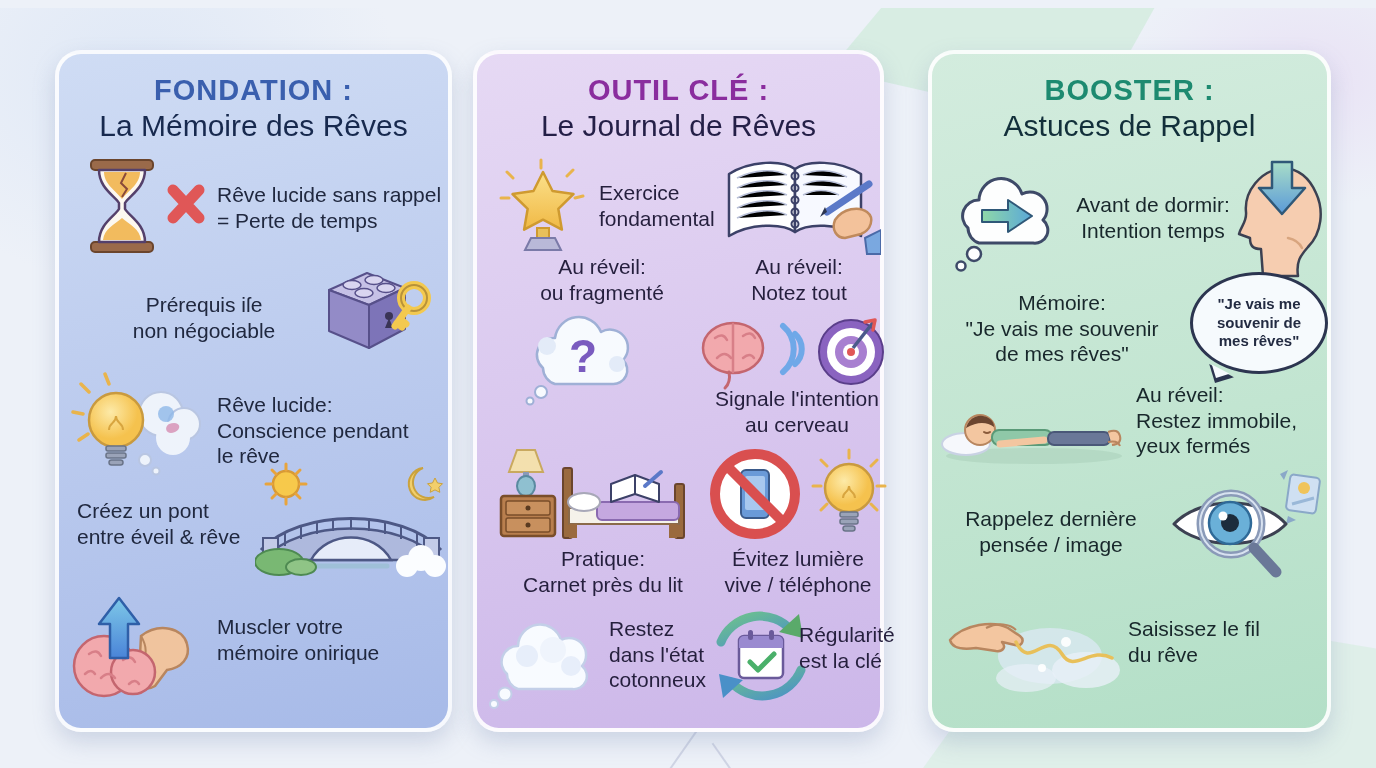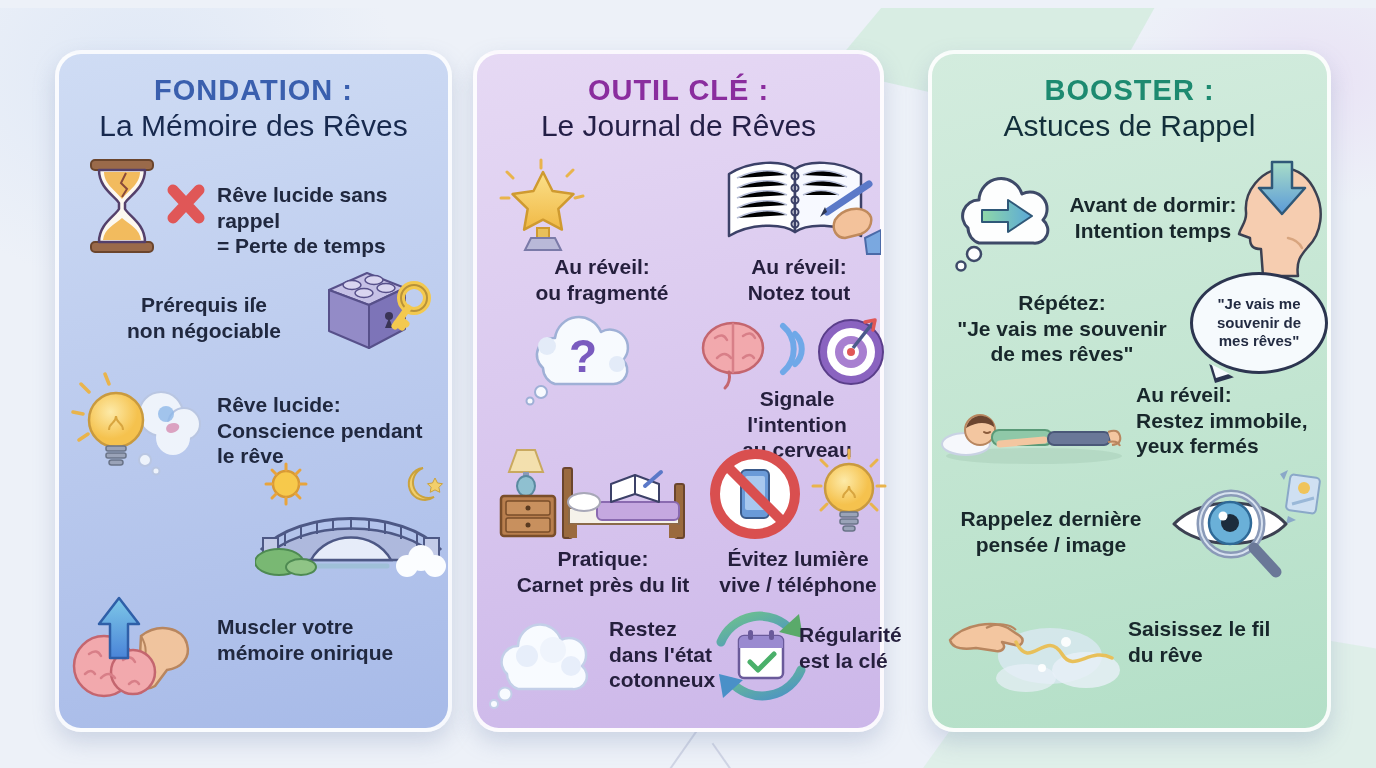--- a/index.html
+++ b/index.html
@@ -26,21 +26,21 @@
   .p1{left:55px;width:397px;background:linear-gradient(168deg,#cfdcf4 0%,#b8c8ed 58%,#a7bae8 100%);}
   .p2{left:473px;width:411px;background:linear-gradient(168deg,#e6d9f4 0%,#d8c6ee 55%,#ccb7e9 100%);}
   .p3{left:928px;width:403px;background:linear-gradient(168deg,#d3ecde 0%,#c2e5d1 55%,#b3dfc7 100%);}
 
   .kicker{margin-top:20px;text-align:center;font-size:29px;font-weight:800;letter-spacing:1px;}
   .ptitle{margin-top:2px;text-align:center;font-size:30px;font-weight:400;}
   .k1{color:#3a5fae}.t1{color:#17294e}
   .k2{color:#8a2d9e}.t2{color:#241f47}
   .k3{color:#1d8a70}.t3{color:#122f3a}
 
-  .txt{position:absolute;white-space:pre-line;font-weight:700;font-size:21px;
+  .txt{position:absolute;white-space:pre-line;font-weight:400;font-size:21px;
     line-height:1.22;color:#20283f;text-align:center;}
   .p2 .txt{color:#251f3d}
   .p3 .txt{color:#18272b}
   .txt.left{text-align:left}
   .icon{position:absolute;display:block;line-height:0;}
 
   .bubble{position:absolute;left:258px;top:218px;width:132px;height:96px;
     background:#f6fafd;border:3px solid #2c3550;border-radius:50%;
     display:flex;align-items:center;justify-content:center;text-align:center;
     font-size:15px;font-weight:700;color:#232b42;white-space:pre-line;line-height:1.25;}
@@ -117,20 +117,22 @@
         <path d="M38 58 C38 50 45 52 45 44 M52 58 C52 50 45 52 45 44" stroke="#d8a53f" stroke-width="2" fill="none"></path>
         <rect x="35" y="74" width="20" height="5" rx="2" fill="#9aa3b8" stroke="#6a7488" stroke-width="1.5"></rect>
         <rect x="35" y="81" width="20" height="5" rx="2" fill="#9aa3b8" stroke="#6a7488" stroke-width="1.5"></rect>
         <rect x="38" y="88" width="14" height="5" rx="2.5" fill="#9aa3b8" stroke="#6a7488" stroke-width="1.5"></rect>
       </svg>
     </span>
     <div class="txt left" style="left:158px;top:338px;width:236px">Rêve lucide:
 Conscience pendant
 le rêve</div>
 
+    <div class="txt left" style="left:18px;top:444px;width:210px">Créez un pont
+entre éveil &amp; rêve</div>
     <span class="icon" style="left:196px;top:400px">
       <svg width="192" height="126" viewBox="0 0 192 126">
         <circle cx="31" cy="30" r="13" fill="#f7c94b" stroke="#d89a35" stroke-width="2.5"></circle>
         <g stroke="#e8a43c" stroke-width="3" stroke-linecap="round">
           <path d="M31 10 V16 M31 44 V50 M11 30 H17 M45 30 H51 M17 16 L21 20 M41 40 L45 44 M17 44 L21 40 M41 20 L45 16"></path>
         </g>
         <path d="M168 14 a16 16 0 1 0 11 29 a13 13 0 1 1 -11 -29 Z" fill="#f2cf6b" stroke="#caa23e" stroke-width="2"></path>
         <path d="M180 24 l2.5 5 5 .7 -3.6 3.6 .9 5 -4.8 -2.4 -4.8 2.4 .9 -5 -3.6 -3.6 5 -.7 Z" fill="#f2cf6b" stroke="#caa23e" stroke-width="1"></path>
         <path d="M8 106 C 44 64 148 64 184 106 Z" fill="#aeb9dd" stroke="#4d5885" stroke-width="2.5"></path>
         <path d="M56 106 C 72 76 120 76 136 106 Z" fill="#e6ecf9" stroke="#4d5885" stroke-width="2.5"></path>
@@ -182,20 +184,22 @@
             </linearGradient>
           </defs>
         <g stroke="#e9b44c" stroke-width="3" stroke-linecap="round">
           <path d="M10 14 L16 20 M4 40 L12 40 M44 2 L44 10 M76 12 L70 18 M86 38 L78 40"></path>
         </g>
         <path d="M46 14 l9.5 19 21 3 -15.2 14.8 3.6 20.8 -18.9 -9.9 -18.9 9.9 3.6 -20.8 L15.5 36 l21 -3 Z" fill="url(#g-star)" stroke="#cf9a30" stroke-width="2.5" stroke-linejoin="round"></path>
         <rect x="40" y="70" width="12" height="10" fill="#e8c05a" stroke="#cf9a30" stroke-width="2"></rect>
         <polygon points="28,92 64,92 58,80 34,80" fill="#b9b9d8" stroke="#7a7aa8" stroke-width="2"></polygon>
       </svg>
     </span>
+    <div class="txt left" style="left:122px;top:126px;width:140px">Exercice
+fondamental</div>
 
     <span class="icon" style="left:240px;top:96px">
       <svg width="164" height="108" viewBox="0 0 164 108">
         <path d="M12 24 C 34 10 66 10 78 19 V 82 C 66 73 34 73 12 86 Z" fill="#ffffff" stroke="#3c4168" stroke-width="2.5" stroke-linejoin="round"></path>
         <path d="M144 24 C 122 10 90 10 78 19 V 82 C 90 73 122 73 144 86 Z" fill="#f7f9ff" stroke="#3c4168" stroke-width="2.5" stroke-linejoin="round"></path>
         <g stroke="#b9c0d8" stroke-width="1.6">
           <path d="M20 28 C 38 19 58 19 70 25 M20 38 C 38 29 58 29 70 35 M20 48 C 38 39 58 39 70 45 M20 58 C 38 49 58 49 70 55 M20 68 C 38 59 58 59 70 65"></path>
           <path d="M86 25 C 98 19 114 19 130 27 M86 35 C 98 29 114 29 130 37 M86 45 C 98 39 110 39 122 45"></path>
         </g>
         <g fill="none" stroke="#3c4168" stroke-width="2">
@@ -363,21 +367,21 @@
               <stop offset="0%" stop-color="#a8ddc8"></stop>
               <stop offset="100%" stop-color="#5a9ad8"></stop>
             </linearGradient>
           </defs>
         <path d="M52 8 C 28 10 12 32 14 52 C 15 62 9 66 7 74 L18 78 C 18 86 21 89 29 89 L 31 116 L 66 116 C 64 102 68 96 76 87 C 90 73 92 50 84 33 C 77 17 67 9 52 8 Z" fill="#f6cdb0" stroke="#3c4152" stroke-width="2.5" stroke-linejoin="round"></path>
         <path d="M56 78 q10 2 14 10" stroke="#d8a57f" stroke-width="2.5" fill="none" stroke-linecap="round"></path>
         <polygon points="40,2 60,2 60,28 73,28 50,54 27,28 40,28" fill="url(#g-hd)" stroke="#2f5878" stroke-width="2.5" stroke-linejoin="round"></polygon>
       </svg>
     </span>
 
-    <div class="txt" style="left:10px;top:236px;width:240px">Répétez:
+    <div class="txt" style="left:10px;top:236px;width:240px">Mémoire:
 "Je vais me souvenir
 de mes rêves"</div>
     <div class="bubble">"Je vais me
 souvenir de
 mes rêves"</div>
 
     <span class="icon" style="left:8px;top:334px">
       <svg width="188" height="78" viewBox="0 0 188 78">
         <ellipse cx="94" cy="68" rx="88" ry="8" fill="#a8cdb8" opacity=".5"></ellipse>
         <ellipse cx="26" cy="56" rx="24" ry="11" fill="#f6f8fc" stroke="#c9d2e4" stroke-width="2"></ellipse>

